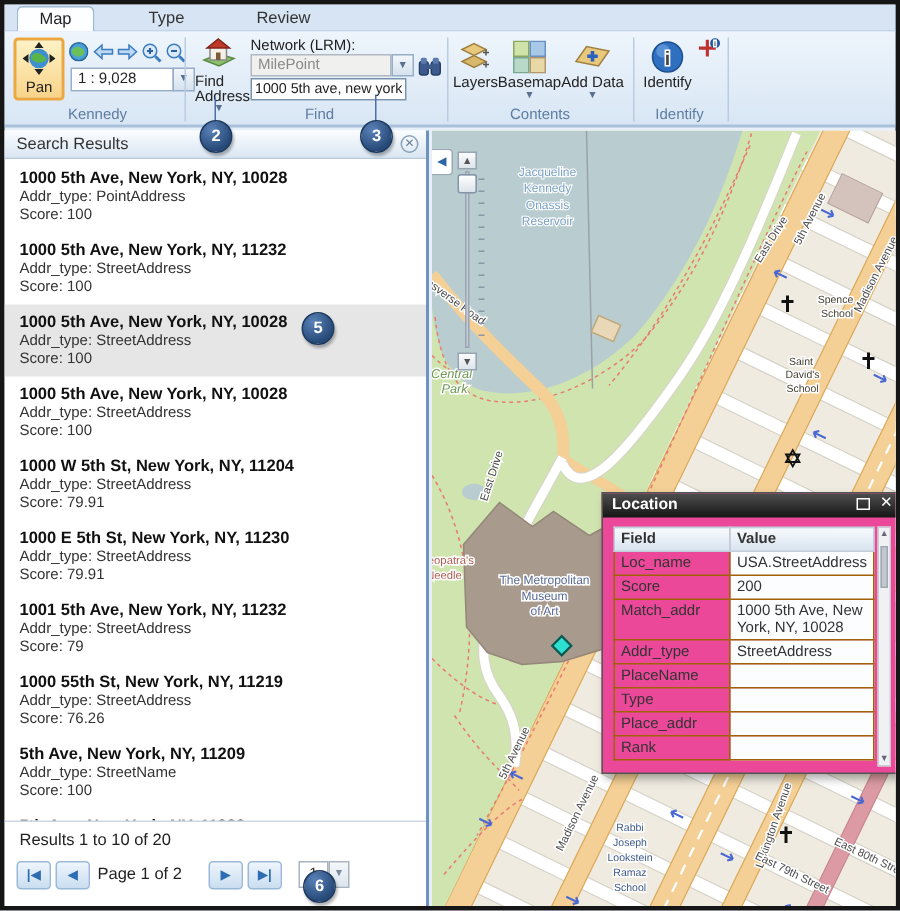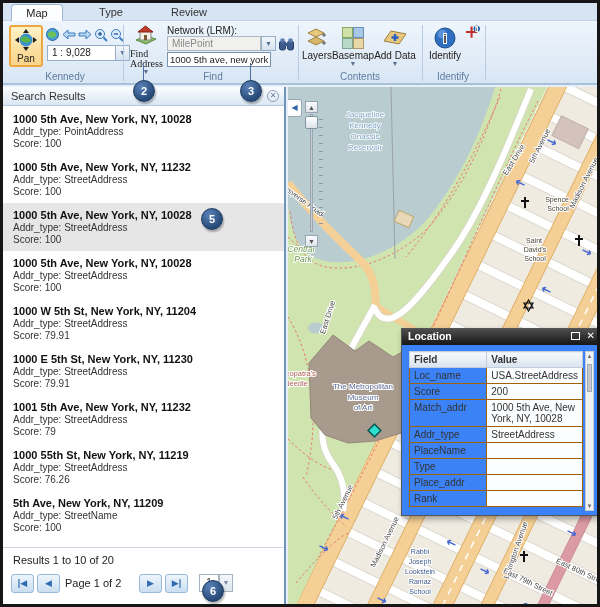--- a/index.html
+++ b/index.html
@@ -51,21 +51,21 @@
   text.sb{fill:#3d5a8a;font-size:7px;}
   text.pr{fill:#b05c50;font-size:7.5px;}
   
   #collapse{position:absolute;left:0;top:12px;width:14px;height:18px;background:#fff;border:1px solid #9aa8b8;border-left:none;border-radius:0 3px 3px 0;color:#2f66a8;font-size:8px;line-height:16px;text-align:center;}
   #slider{position:absolute;left:17px;top:14px;width:18px;height:146px;}
   .sbtn{position:absolute;left:0;width:13px;height:12px;background:linear-gradient(#fbfcfd,#dde4ea);border:1px solid #98a4b2;color:#555;font-size:7px;text-align:center;line-height:11px;}
   #strack{position:absolute;left:5px;top:13px;width:3px;height:118px;background:#c4cbd4;border:1px solid #9aa6b4;}
   #sthumb{position:absolute;left:0;top:15px;width:13px;height:13px;background:linear-gradient(#ffffff,#dbe3ea);border:1px solid #8494a6;border-radius:2px;}
   .tick{position:absolute;left:14px;width:4px;height:1px;background:#8a96a6;}
   
-  #popup{position:absolute;left:398px;top:325px;width:200px;height:188px;background:#3b82f6;border:1px solid #555;box-shadow:2px 3px 6px rgba(0,0,0,.35);}
+  #popup{position:absolute;left:398px;top:325px;width:200px;height:188px;background:#ec4899;border:1px solid #555;box-shadow:2px 3px 6px rgba(0,0,0,.35);}
   #popup-bar{position:absolute;left:0;top:0;width:100%;height:16px;background:linear-gradient(#4e4e4e,#161616);color:#fff;font-size:10.5px;font-weight:bold;line-height:15px;padding-left:6px;}
   #popup-max{position:absolute;right:20px;top:3px;width:9px;height:8px;border:1.5px solid #fff;}
   #popup-close{position:absolute;right:5px;top:1px;color:#fff;font-size:10px;font-weight:bold;}
   #ptable{position:absolute;left:7px;top:22px;width:174px;border-collapse:collapse;}
   #ptable th{background:linear-gradient(#f7fafd,#d7e3ef);border:1px solid #c2cdd9;font-size:10px;color:#333;text-align:left;padding:2px 4px;height:16px;font-weight:bold;}
   #ptable td{border:1px solid #a16207;font-size:10px;color:#333;padding:2px 4px;vertical-align:top;}
   #ptable tr td:last-child{background:#fcfdff;}
   #pscroll{position:absolute;right:6px;top:22px;width:9px;height:160px;background:#f0f1f3;border:1px solid #c8ccd2;}
   #pthumb{position:absolute;left:1px;top:12px;width:5px;height:28px;background:#c2c8d0;border:1px solid #a2a8b2;}
   .parrow{position:absolute;left:0px;width:7px;font-size:6px;color:#667;text-align:center;}
@@ -133,21 +133,21 @@
 
     <div class="rbtn" style="left:124px;top:3px;width:38px;">
       <span>
         <svg width="24" height="22" viewBox="0 0 24 22">
           <path d="M2,16 L12,20 L22,15 L12,12 Z" fill="#8cc06a" stroke="#5a8a42"></path>
           <rect x="6" y="7" width="11" height="9" fill="#f4f0e8" stroke="#888"></rect>
           <path d="M4,8 L11.5,2 L19,8 Z" fill="#c03a2a" stroke="#802418"></path>
           <rect x="10" y="11" width="3" height="5" fill="#7a5a3a"></rect>
         </svg>
       </span>
-      <span class="cap" style="width:32px;font-family:Liberation Serif, serif;">Find Address</span>
+      <span class="cap" style="width:32px;">Find Address</span>
       <span class="caret">▼</span>
     </div>
     <div id="net-label">Network (LRM):</div>
     <div id="net-combo">MilePoint</div>
     <div class="ddbtn" style="left:258px;top:15px;height:15px;">▼</div>
     <div class="tinybtn" style="left:276px;top:16px;">
       <svg width="15" height="13" viewBox="0 0 15 13">
         <rect x="0.5" y="3" width="6" height="9" rx="2" fill="#3c5a8c" stroke="#24406a"></rect>
         <rect x="8.5" y="3" width="6" height="9" rx="2" fill="#3c5a8c" stroke="#24406a"></rect>
         <rect x="5.5" y="5" width="4" height="3" fill="#3c5a8c"></rect>

